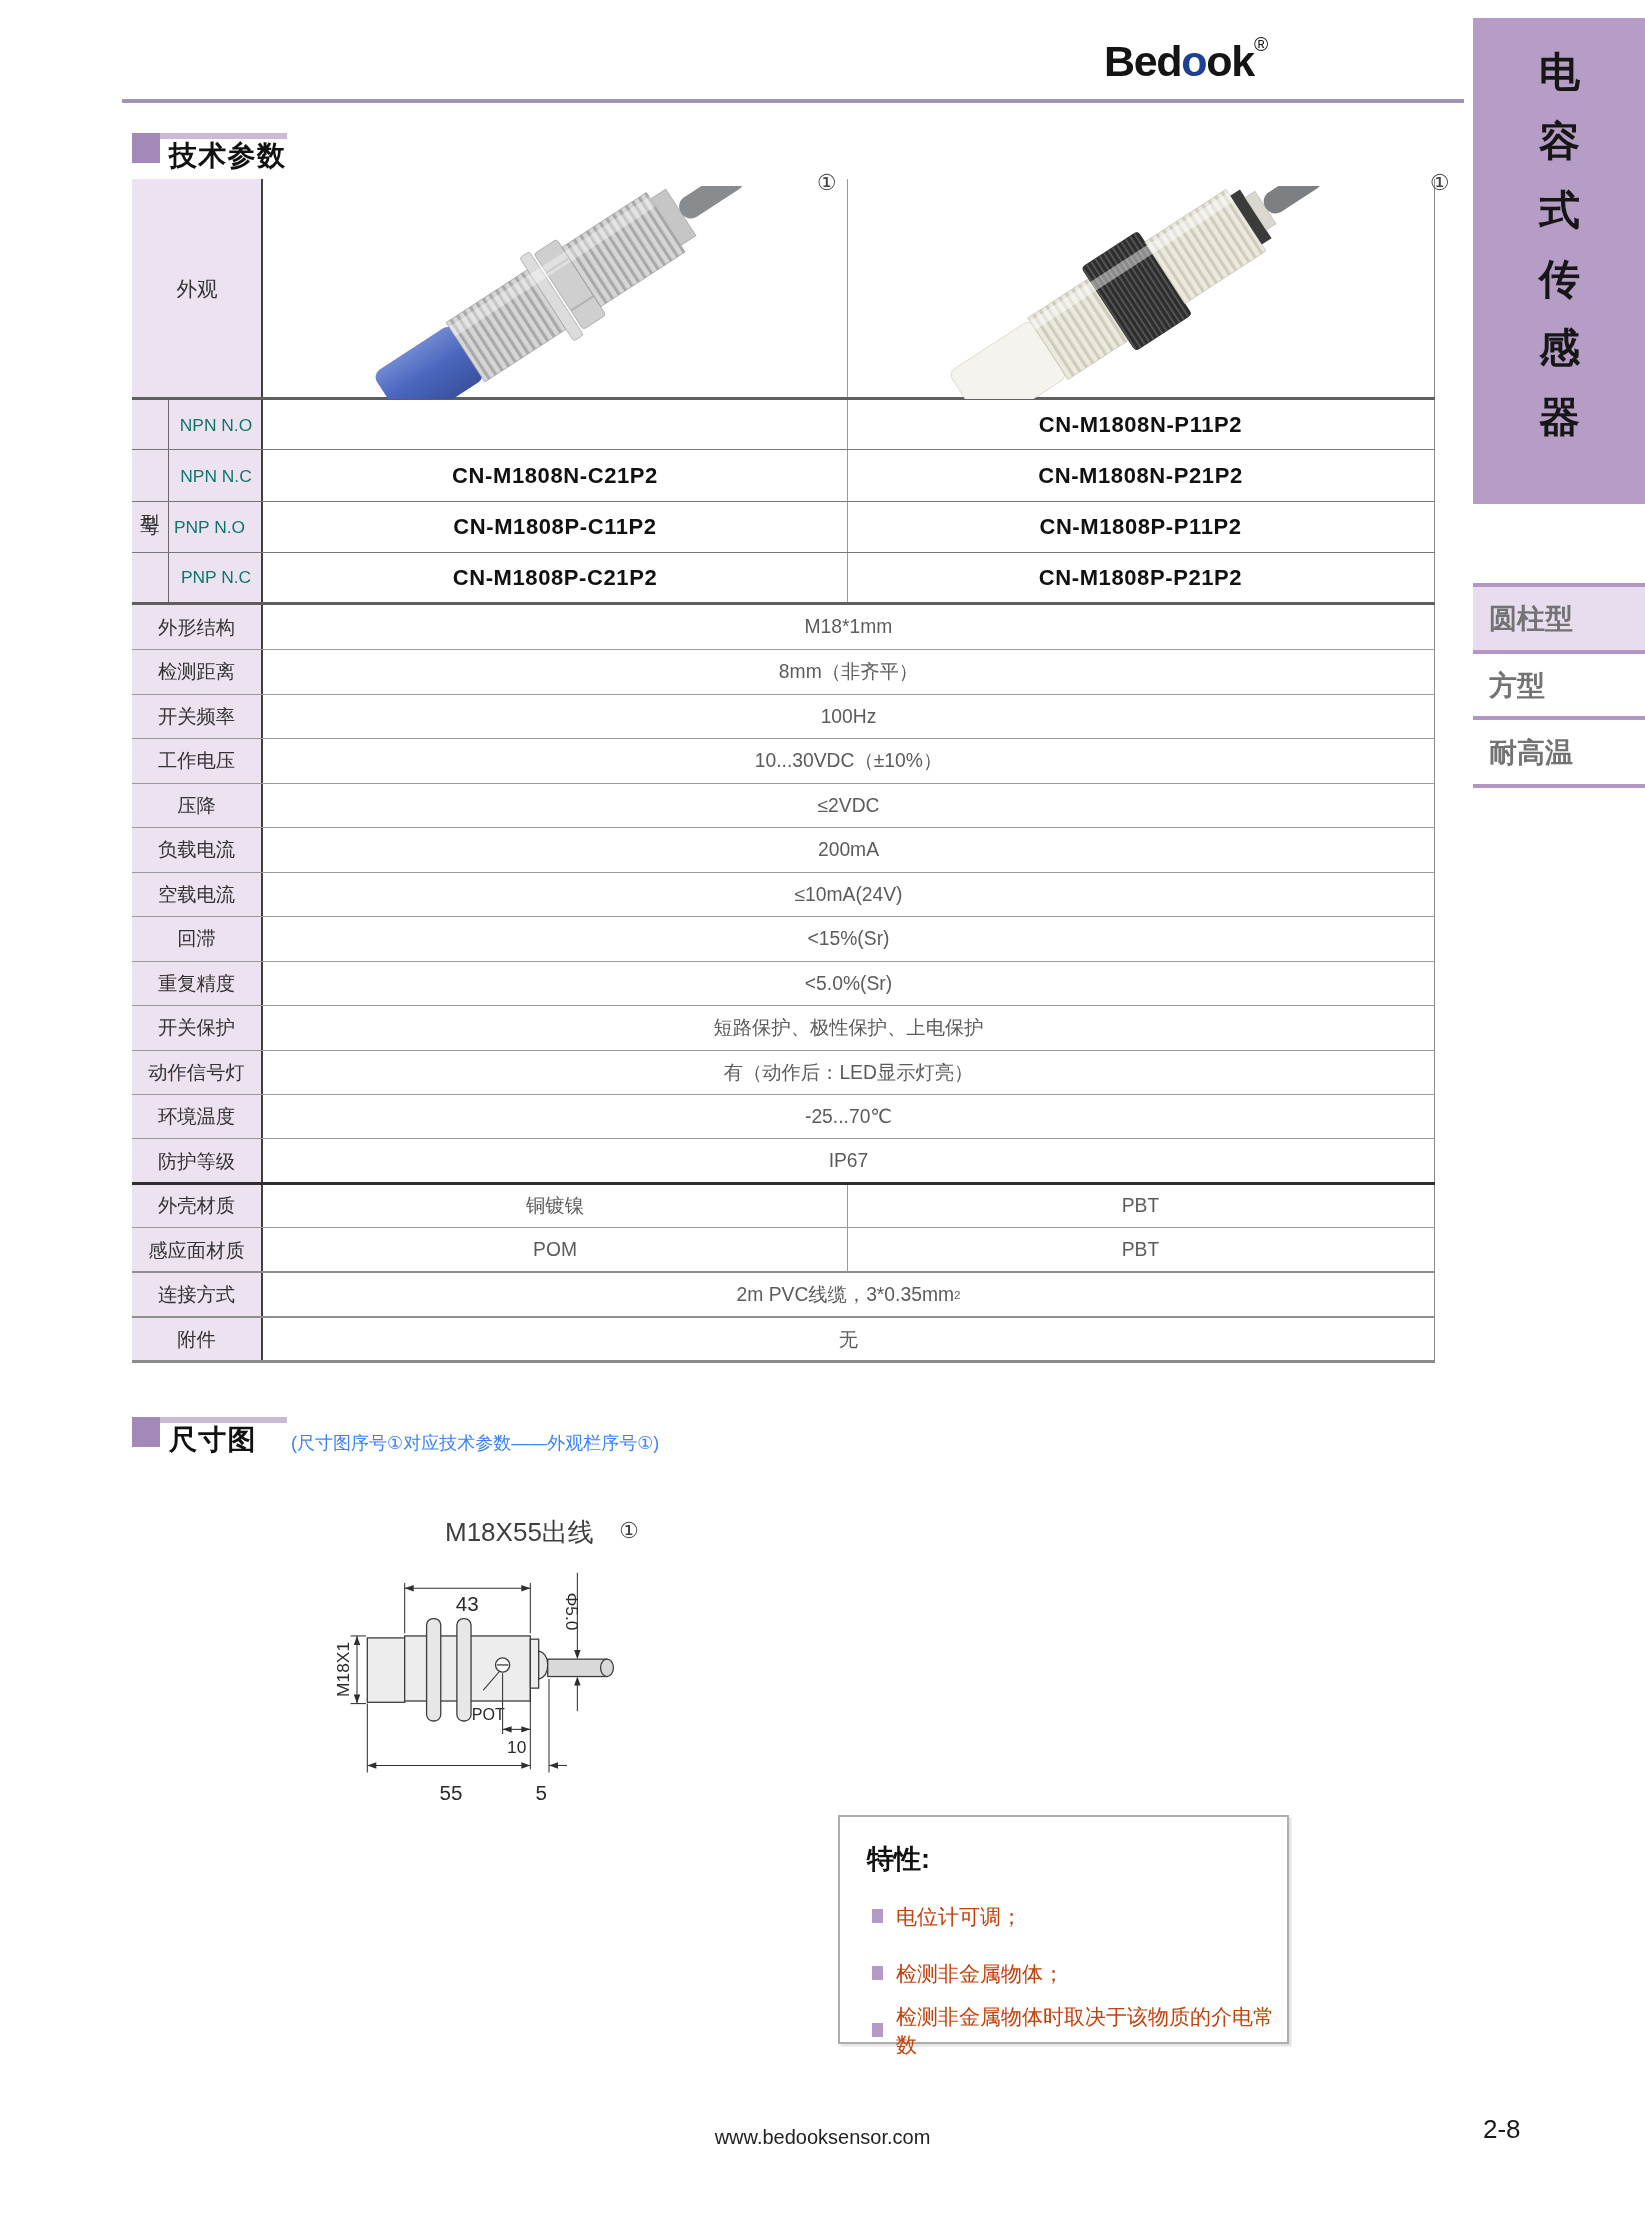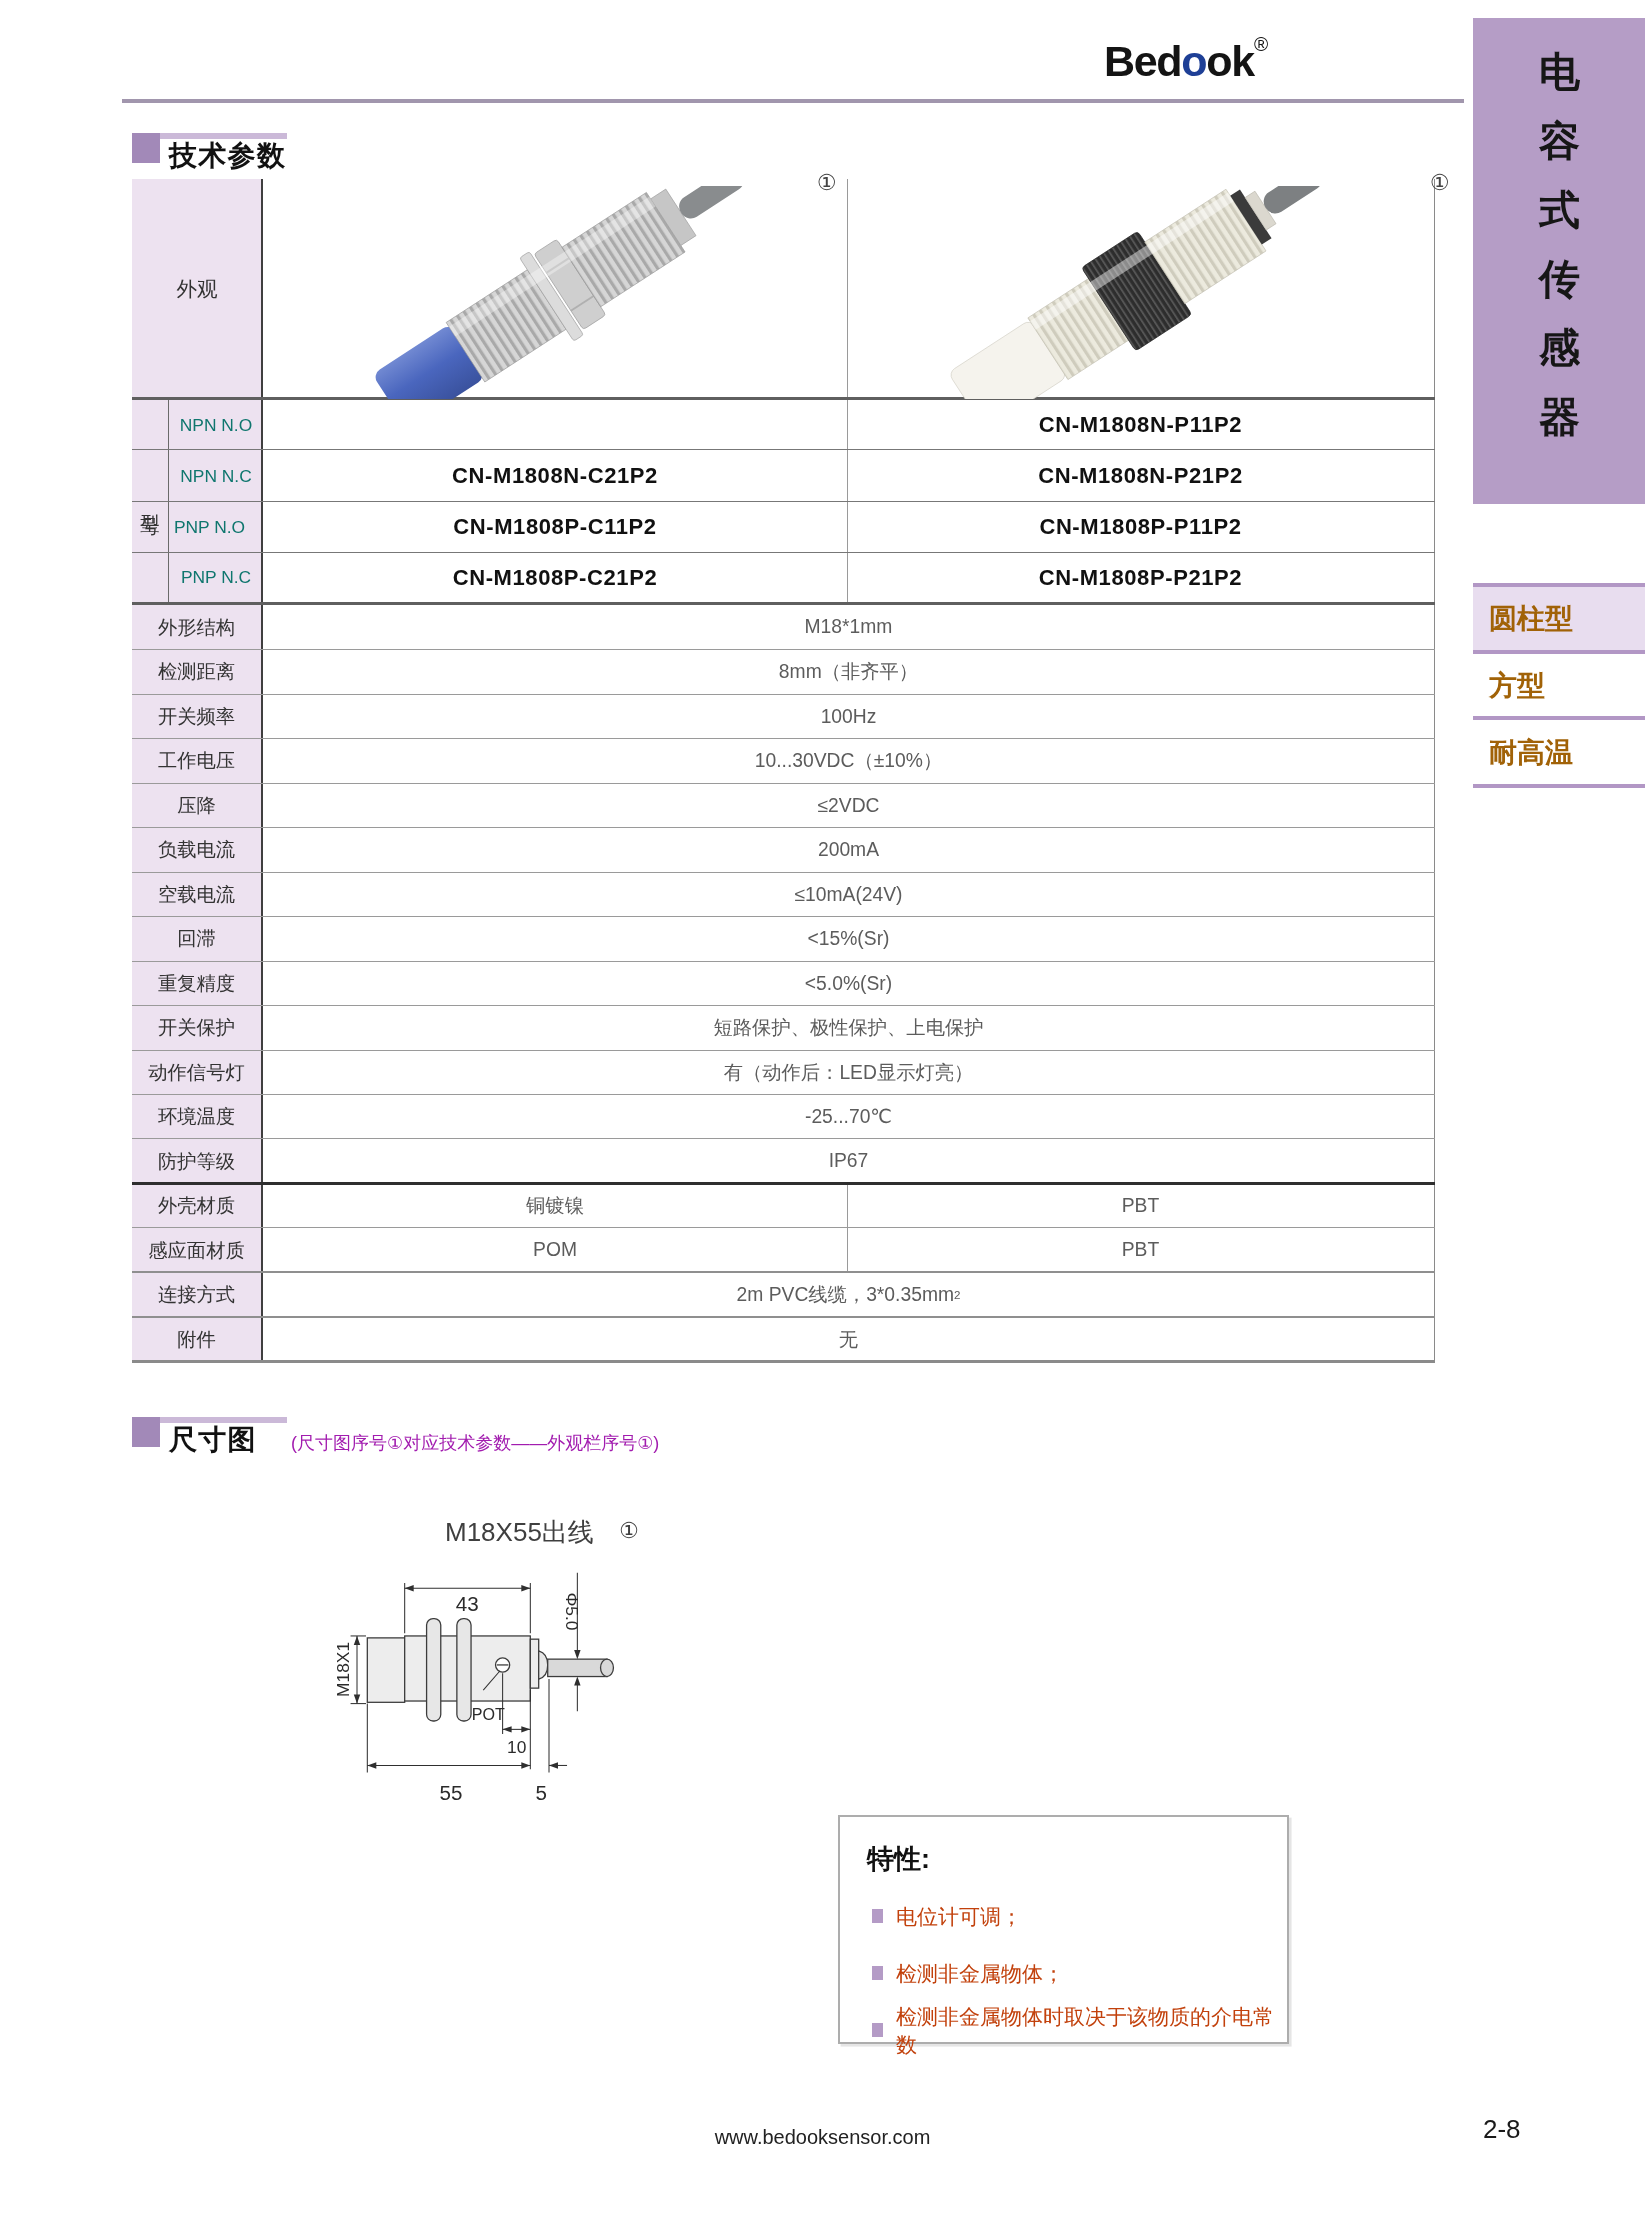--- a/index.html
+++ b/index.html
@@ -10,21 +10,21 @@
   .lbl{background:transparent;color:#333;font-size:19.3px;}
   .val{color:#5c5c5c;font-size:19.3px;}
   .model{color:#111;font-weight:bold;font-size:22px;letter-spacing:0.6px;}
   .type{color:#0f766e;font-size:17.4px;}
   .ln{position:absolute;}
   .labelcol-bg{position:absolute;background:#ede2f0;}
   .sec-square{position:absolute;background:#a289b8;}
   .sec-bar{position:absolute;background:#cbb9d8;}
   .sec-title{position:absolute;font-weight:bold;color:#111;}
   .ref{position:absolute;color:#444;font-size:22px;display:flex;align-items:center;justify-content:center;}
-  .sb-item{position:absolute;font-weight:bold;color:#a16207;font-size:28px;display:flex;align-items:center;}
+  .sb-item{position:absolute;font-weight:bold;color:#737373;font-size:28px;display:flex;align-items:center;}
   .feat-item{position:absolute;color:#c2410c;font-size:21px;display:flex;align-items:center;}
   .bullet{position:absolute;background:#b49bc6;width:11px;height:14px;}
   sup{font-size:60%;}
 </style>
 </head>
 <body>
 
 <div class="page">
 
   <div class="abs" style="left:122px;top:99px;width:1342px;height:3.9px;background:#a196ad;"></div>
@@ -214,21 +214,21 @@
     <span>2m PVC线缆，3*0.35mm</span>
       <sup>2</sup>
   </div>
 
   <div class="cell lbl" style="left:132px;top:1318px;width:129px;height:42px;">附件</div>
   <div class="cell val" style="left:263px;top:1318px;width:1171px;height:42px;">无</div>
 
   <div class="sec-square" style="left:132px;top:1417px;width:28px;height:30px;"></div>
   <div class="sec-bar" style="left:160px;top:1417px;width:127px;height:5.8px;"></div>
   <div class="sec-title" style="left:169px;top:1421px;width:193px;height:34px;font-size:28px;letter-spacing:1.3px;">尺寸图</div>
-  <div class="abs" style="left:291px;top:1430px;width:709px;height:26px;font-size:18px;color:#a21caf;line-height:26px;">(尺寸图序号①对应技术参数——外观栏序号①)</div>
+  <div class="abs" style="left:291px;top:1430px;width:709px;height:26px;font-size:18px;color:#3b82f6;line-height:26px;">(尺寸图序号①对应技术参数——外观栏序号①)</div>
 
   <div class="abs" style="left:445px;top:1515px;width:193px;height:30px;font-size:26px;color:#3f3f3f;">M18X55出线</div>
   <div class="abs" style="left:619px;top:1518px;width:32px;height:26px;font-size:22px;color:#3f3f3f;">①</div>
 
   <svg class="abs" style="left:290px;top:1547px;" width="451" height="290" viewBox="0 0 700 450">
     <g stroke="#3c3c3c" stroke-width="2" fill="#ededed">
       <rect x="120" y="141" width="58" height="100"></rect>
       <rect x="178" y="138" width="195" height="101"></rect>
       <rect x="212" y="111" width="22" height="159" rx="10" fill="#e7e7e7"></rect>
       <rect x="259" y="111" width="22" height="159" rx="10" fill="#e7e7e7"></rect>

